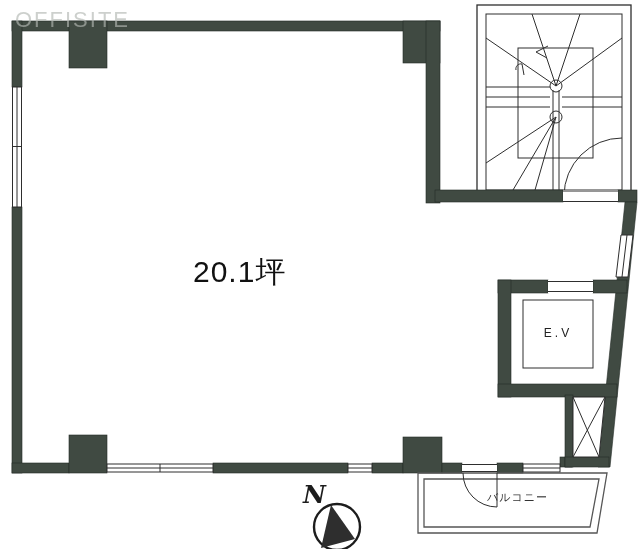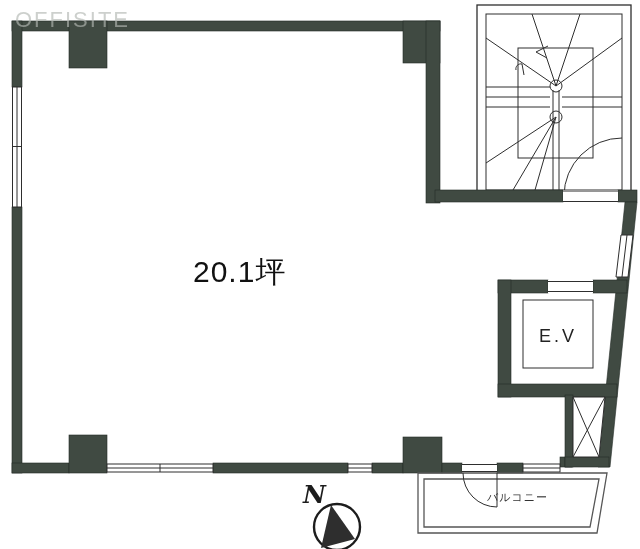--- a/index.html
+++ b/index.html
@@ -8,21 +8,21 @@
   #plan svg{position:absolute;left:0;top:0;}
   .wall{fill:var(--c-wall,#404a42);stroke:#242b26;stroke-width:.6;}
   .tl{stroke:var(--c-line,#2e2e2e);stroke-width:1.3;fill:none;}
   .tl2{stroke:var(--c-line,#2e2e2e);stroke-width:1;fill:none;}
   .win{fill:#fff;stroke:var(--c-line,#2e2e2e);stroke-width:1;}
   .open{fill:#fff;stroke:none;}
   .bal{stroke:var(--c-balcony-line,#555);stroke-width:1.3;fill:none;}
   .lbl{position:absolute;color:var(--c-text,#111);}
   .area-label{left:193px;top:240px;width:140px;font-size:30px;font-weight:normal;
               letter-spacing:1px;white-space:nowrap;margin-top:12px;}
-  .ev-label{left:523px;top:326px;width:70px;text-align:center;font-size:18px;
+  .ev-label{left:523px;top:326px;width:70px;text-align:center;font-size:12px;
             letter-spacing:3px;color:#222;}
   .balcony-label{left:478px;top:490px;width:70px;text-align:right;font-size:11px;
                  color:#333;letter-spacing:1px;white-space:nowrap;}
   .north-label{left:303px;top:480px;font-family:"DejaVu Serif","Liberation Serif",serif;
                font-style:italic;font-weight:bold;font-size:25px;color:#1c1c1c;}
   .watermark{left:15px;top:7px;font-size:22px;font-weight:normal;letter-spacing:2px;
              color:var(--c-watermark,#b3b8b3);opacity:.65;}
 </style>
 </head>
 <body>

